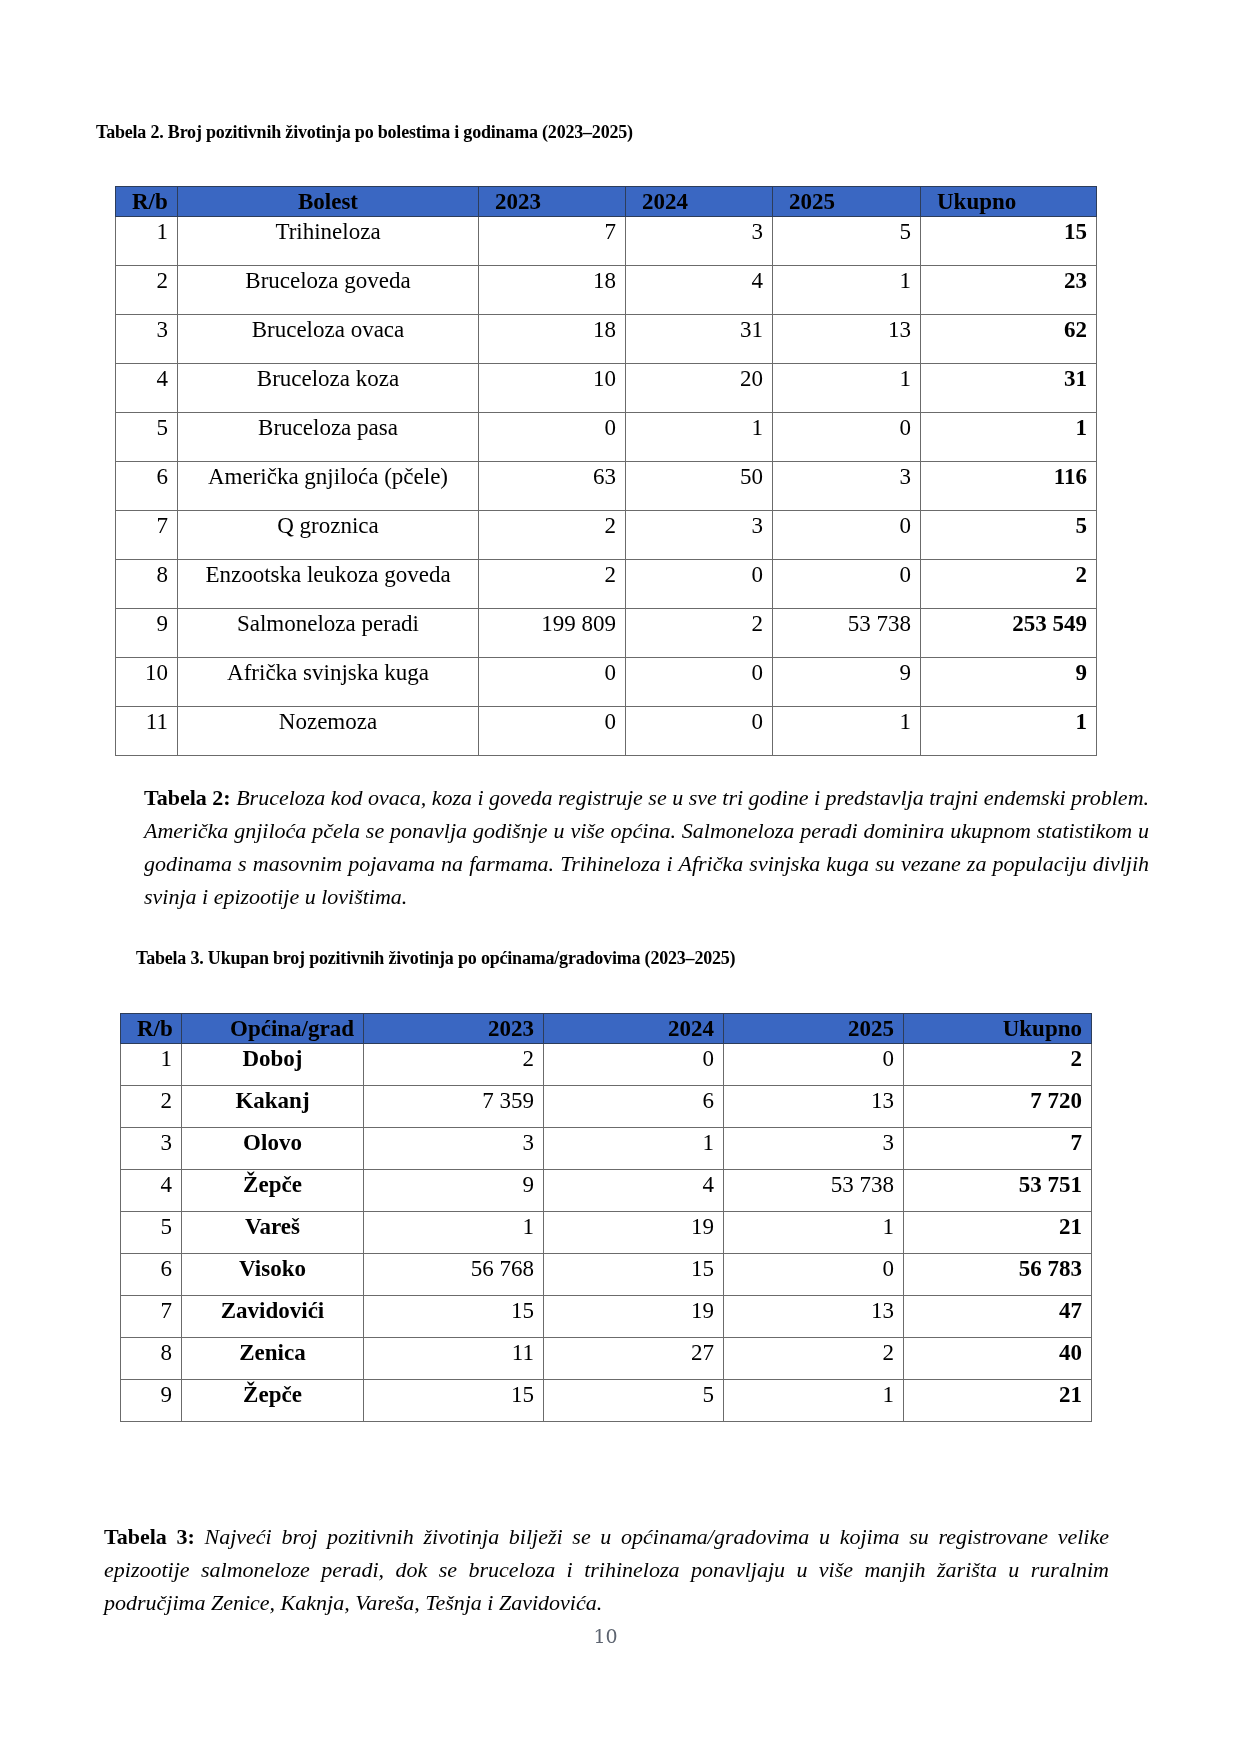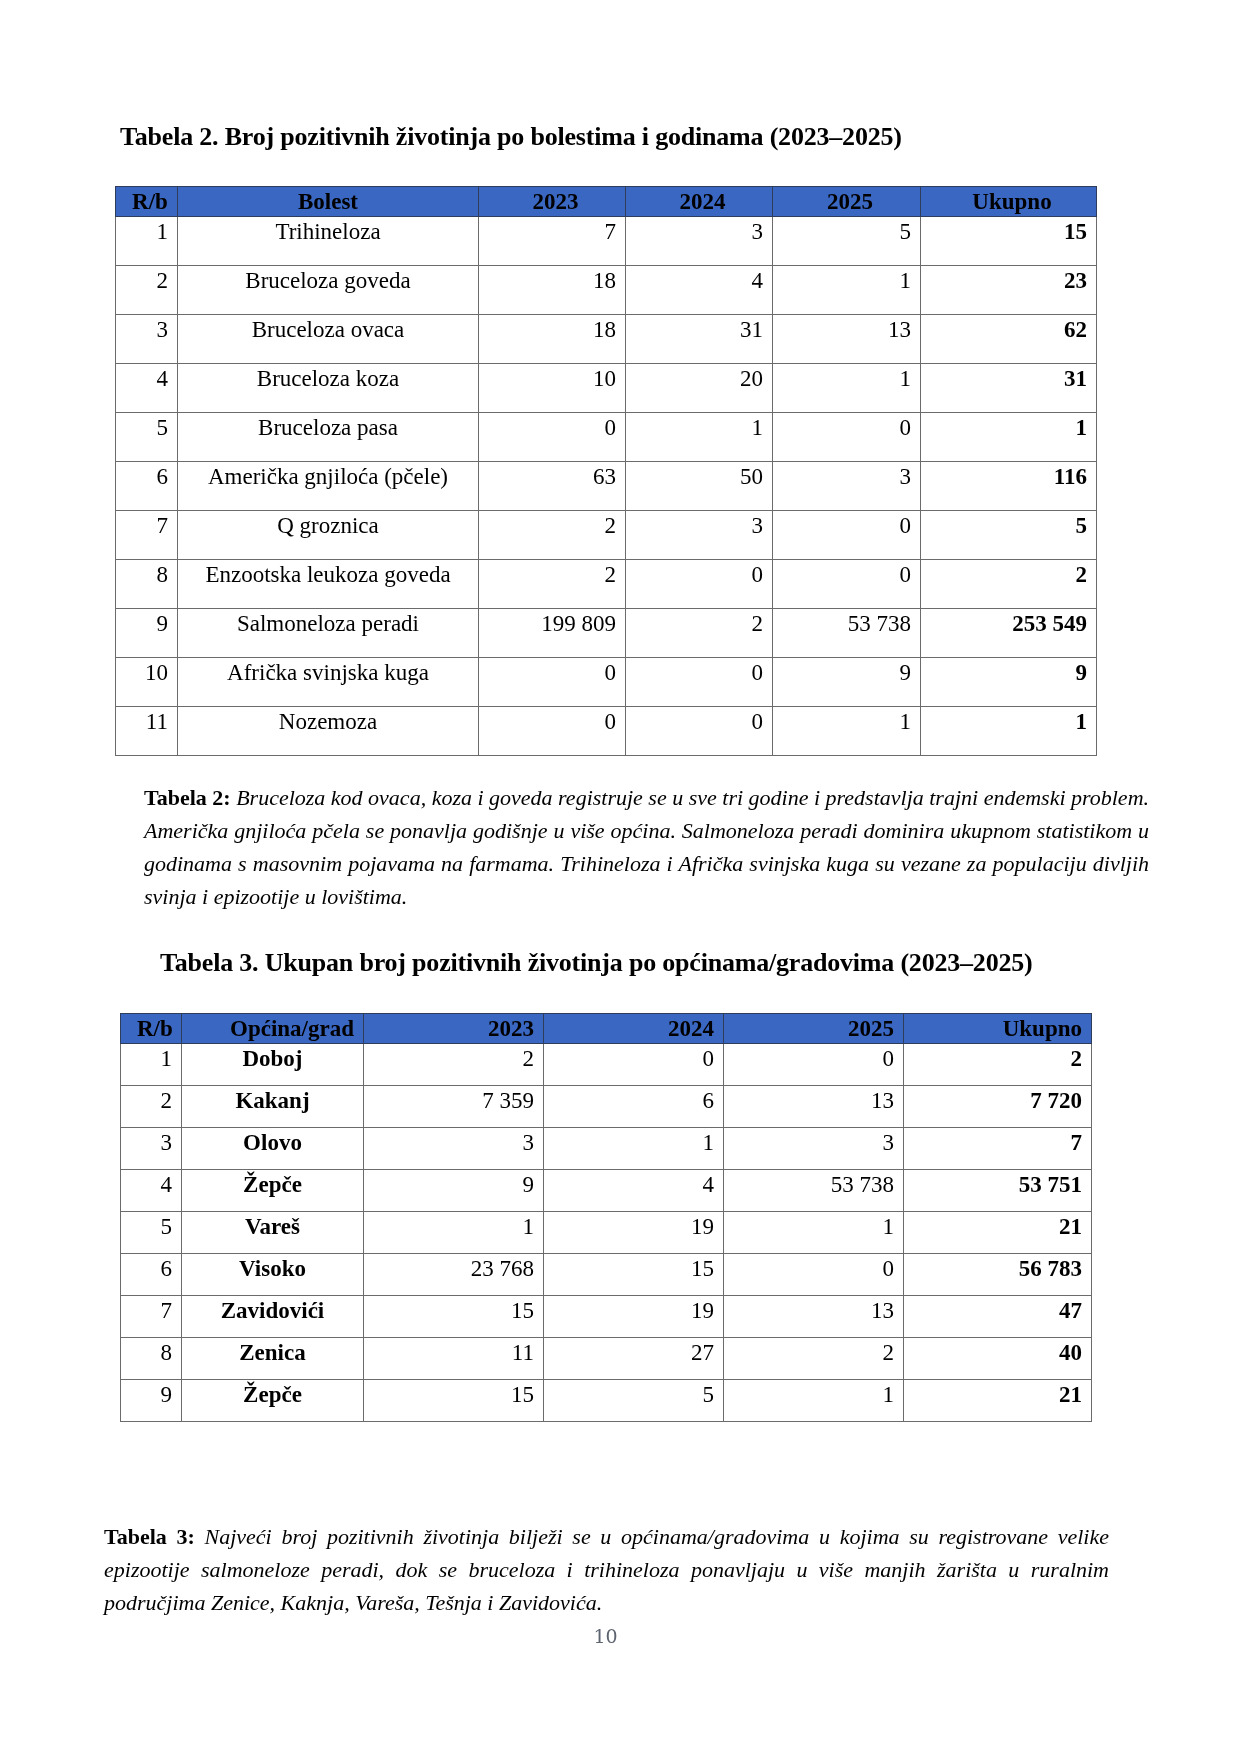--- a/index.html
+++ b/index.html
@@ -1,27 +1,27 @@
 <!DOCTYPE html>
 <html><head>
 <meta charset="utf-8">
 <style>
   html, body { margin: 0; padding: 0; background: #ffffff; }
   body { width: 1241px; height: 1755px; position: relative; overflow: hidden;
          font-family: "Liberation Serif", serif; color: #000; }
-  .title { position: absolute; left: 120px; font-weight: bold; font-size: 26px;
+  .title { position: absolute; left: 96px; font-weight: bold; font-size: 18px;
            letter-spacing: -0.2px; white-space: nowrap; }
   table { position: absolute; border-collapse: collapse; table-layout: fixed;
           font-family: "Liberation Serif", serif; font-size: 23px; }
   th, td { border: 1.5px solid #6b6b6b; padding: 0 9px; overflow: hidden; white-space: nowrap; }
   th { background: #3a67c2; font-weight: bold; color: #000; border-color: #2d3d5a; }
   td { vertical-align: top; }
   .r { text-align: right; }
   .l { text-align: center; }
-  .c { text-align: center; padding-left: 16px; }
+  .c { text-align: left; padding-left: 16px; }
   .b { font-weight: bold; }
   #t1 { left: 115px; top: 186px; width: 981px; }
   #t1 th { height: 29px; line-height: 29px; padding-top: 0; padding-bottom: 0; }
   #t1 td { height: 48px; line-height: 30px; padding-top: 0; }
   #t3 { left: 120px; top: 1013px; width: 971px; }
   #t3 th { height: 29px; line-height: 29px; }
   #t3 td { height: 41px; line-height: 30px; padding-top: 0; }
   .para { position: absolute; left: 104px; width: 1005px; font-size: 22px; line-height: 33px;
           text-align: justify; font-family: "Liberation Serif", serif; }
   .para .lead { font-weight: bold; font-style: normal; }
@@ -208,21 +208,21 @@
         <td class="r">5</td>
         <td class="l b">Vareš</td>
         <td class="r">1</td>
         <td class="r">19</td>
         <td class="r">1</td>
         <td class="r b">21</td>
       </tr>
       <tr>
         <td class="r">6</td>
         <td class="l b">Visoko</td>
-        <td class="r">23 768</td>
+        <td class="r">56 768</td>
         <td class="r">15</td>
         <td class="r">0</td>
         <td class="r b">56 783</td>
       </tr>
       <tr>
         <td class="r">7</td>
         <td class="l b">Zavidovići</td>
         <td class="r">15</td>
         <td class="r">19</td>
         <td class="r">13</td>

